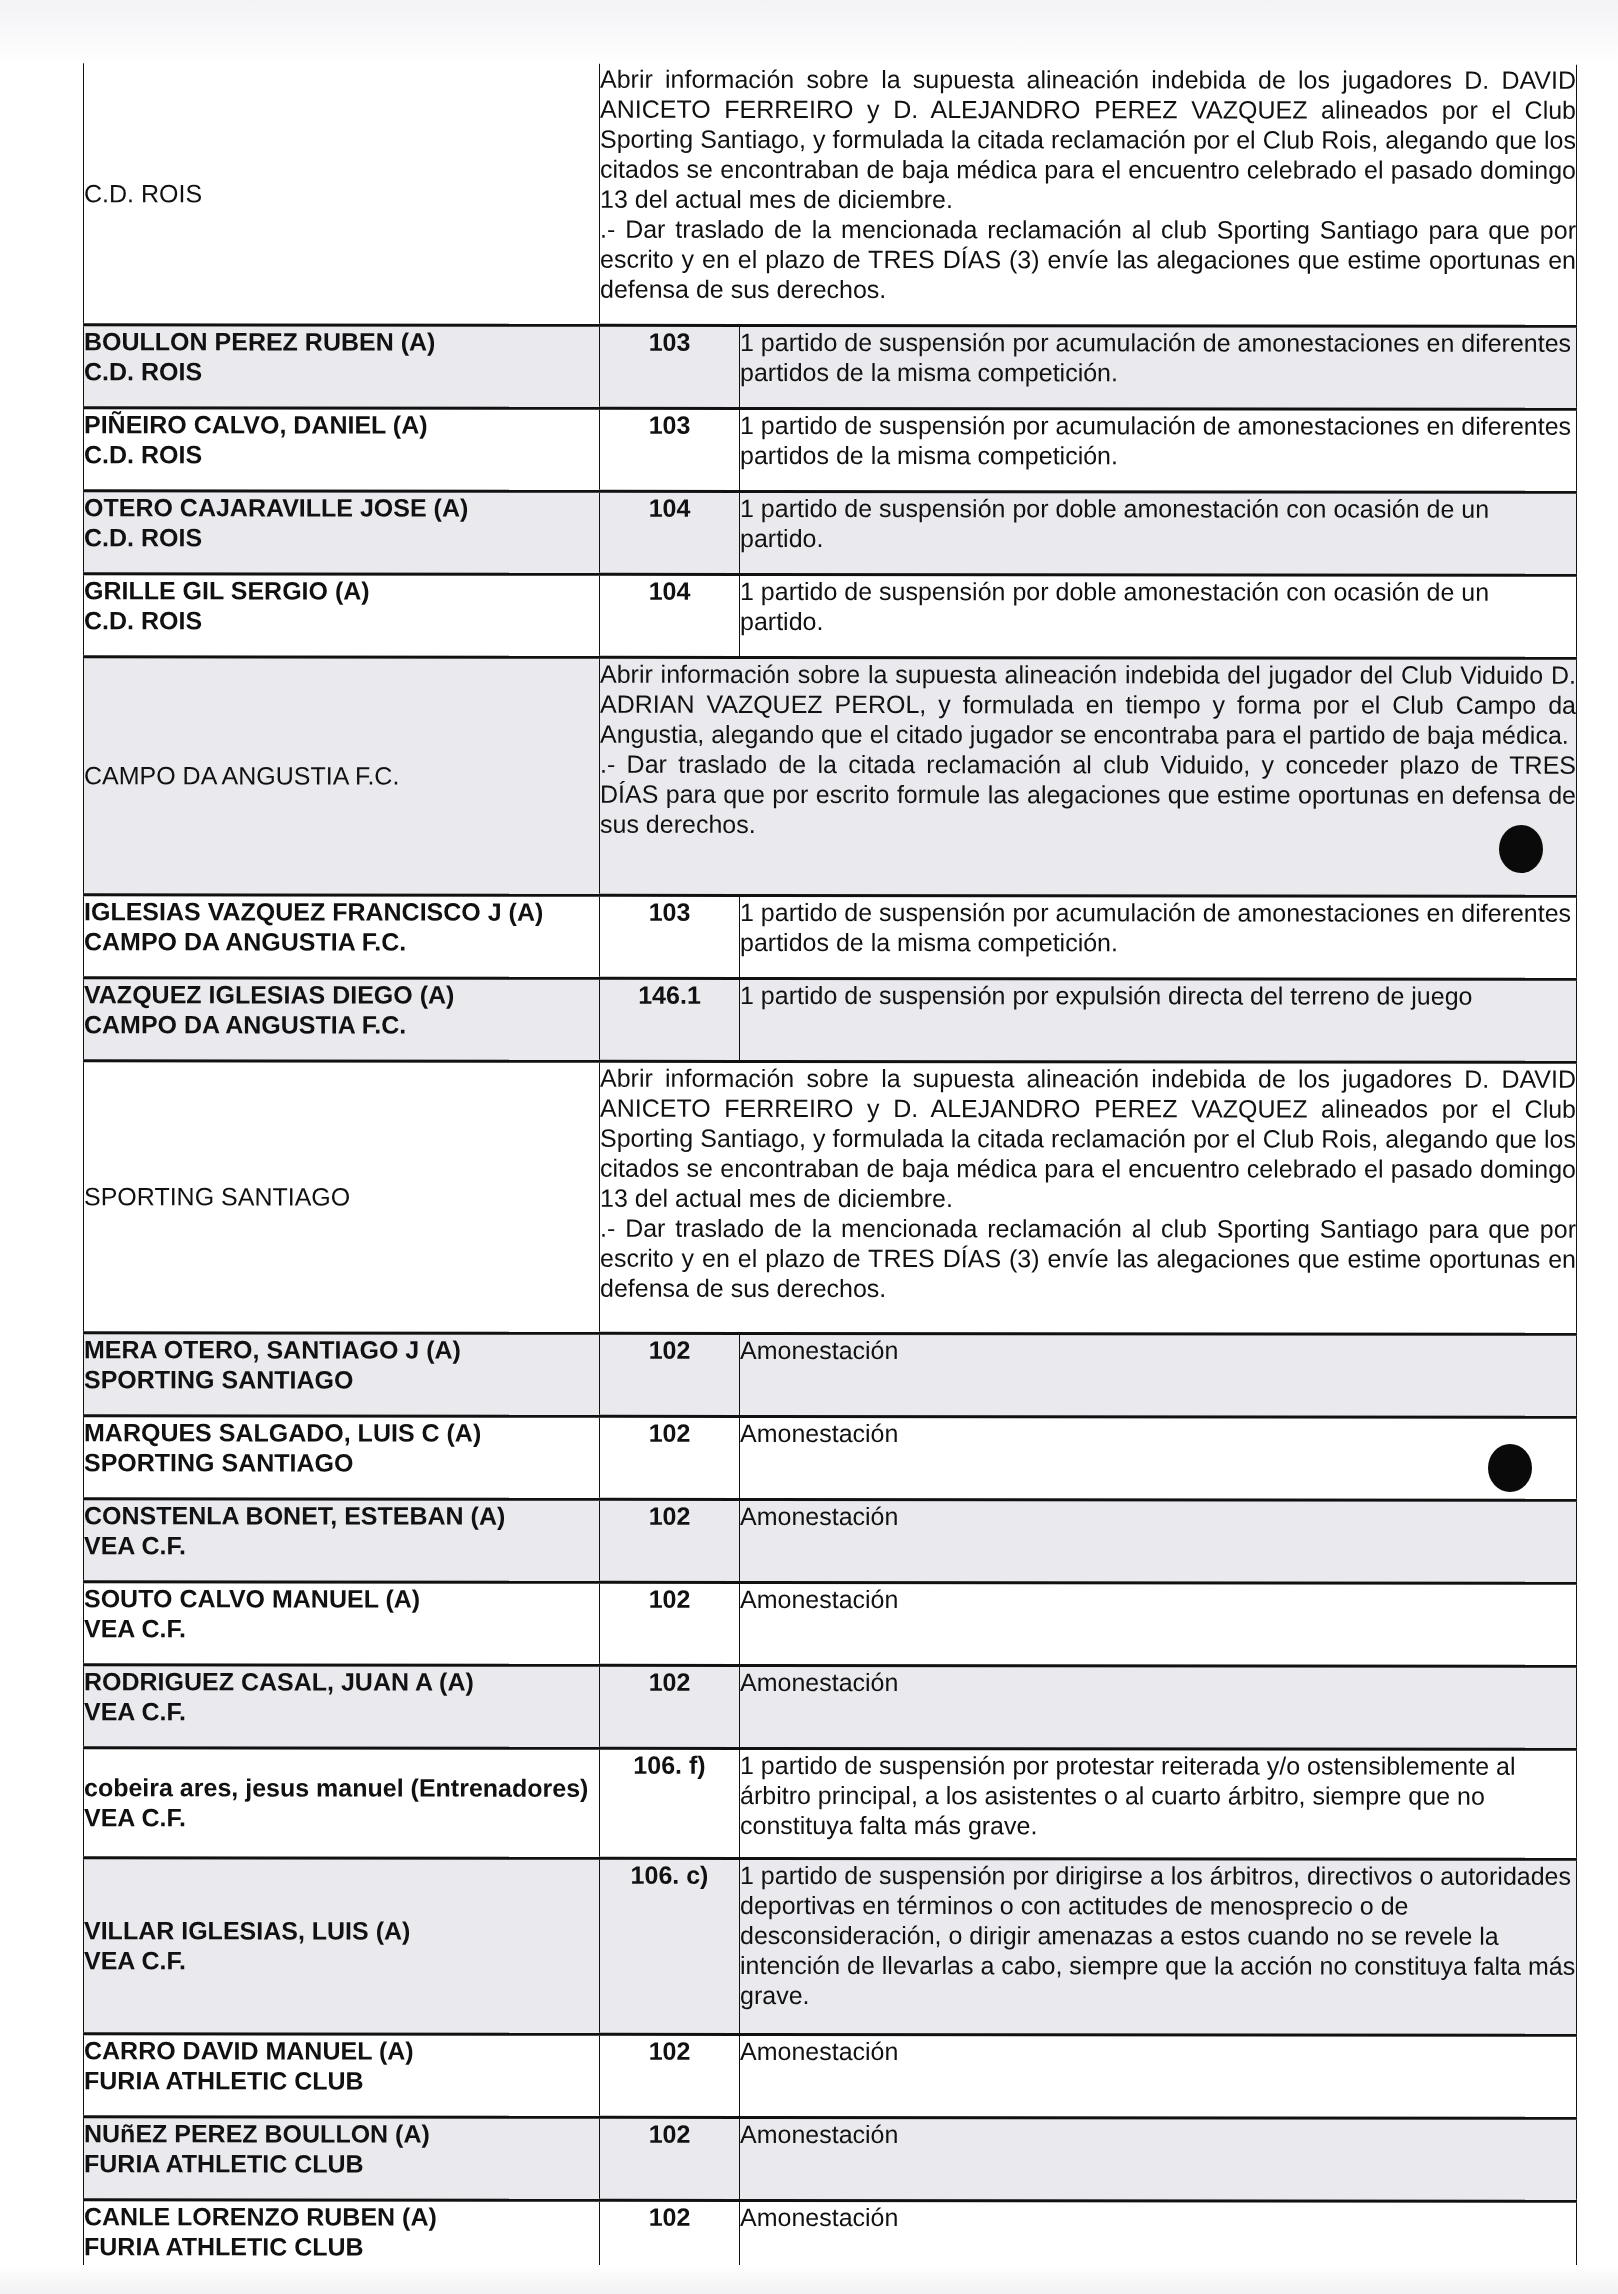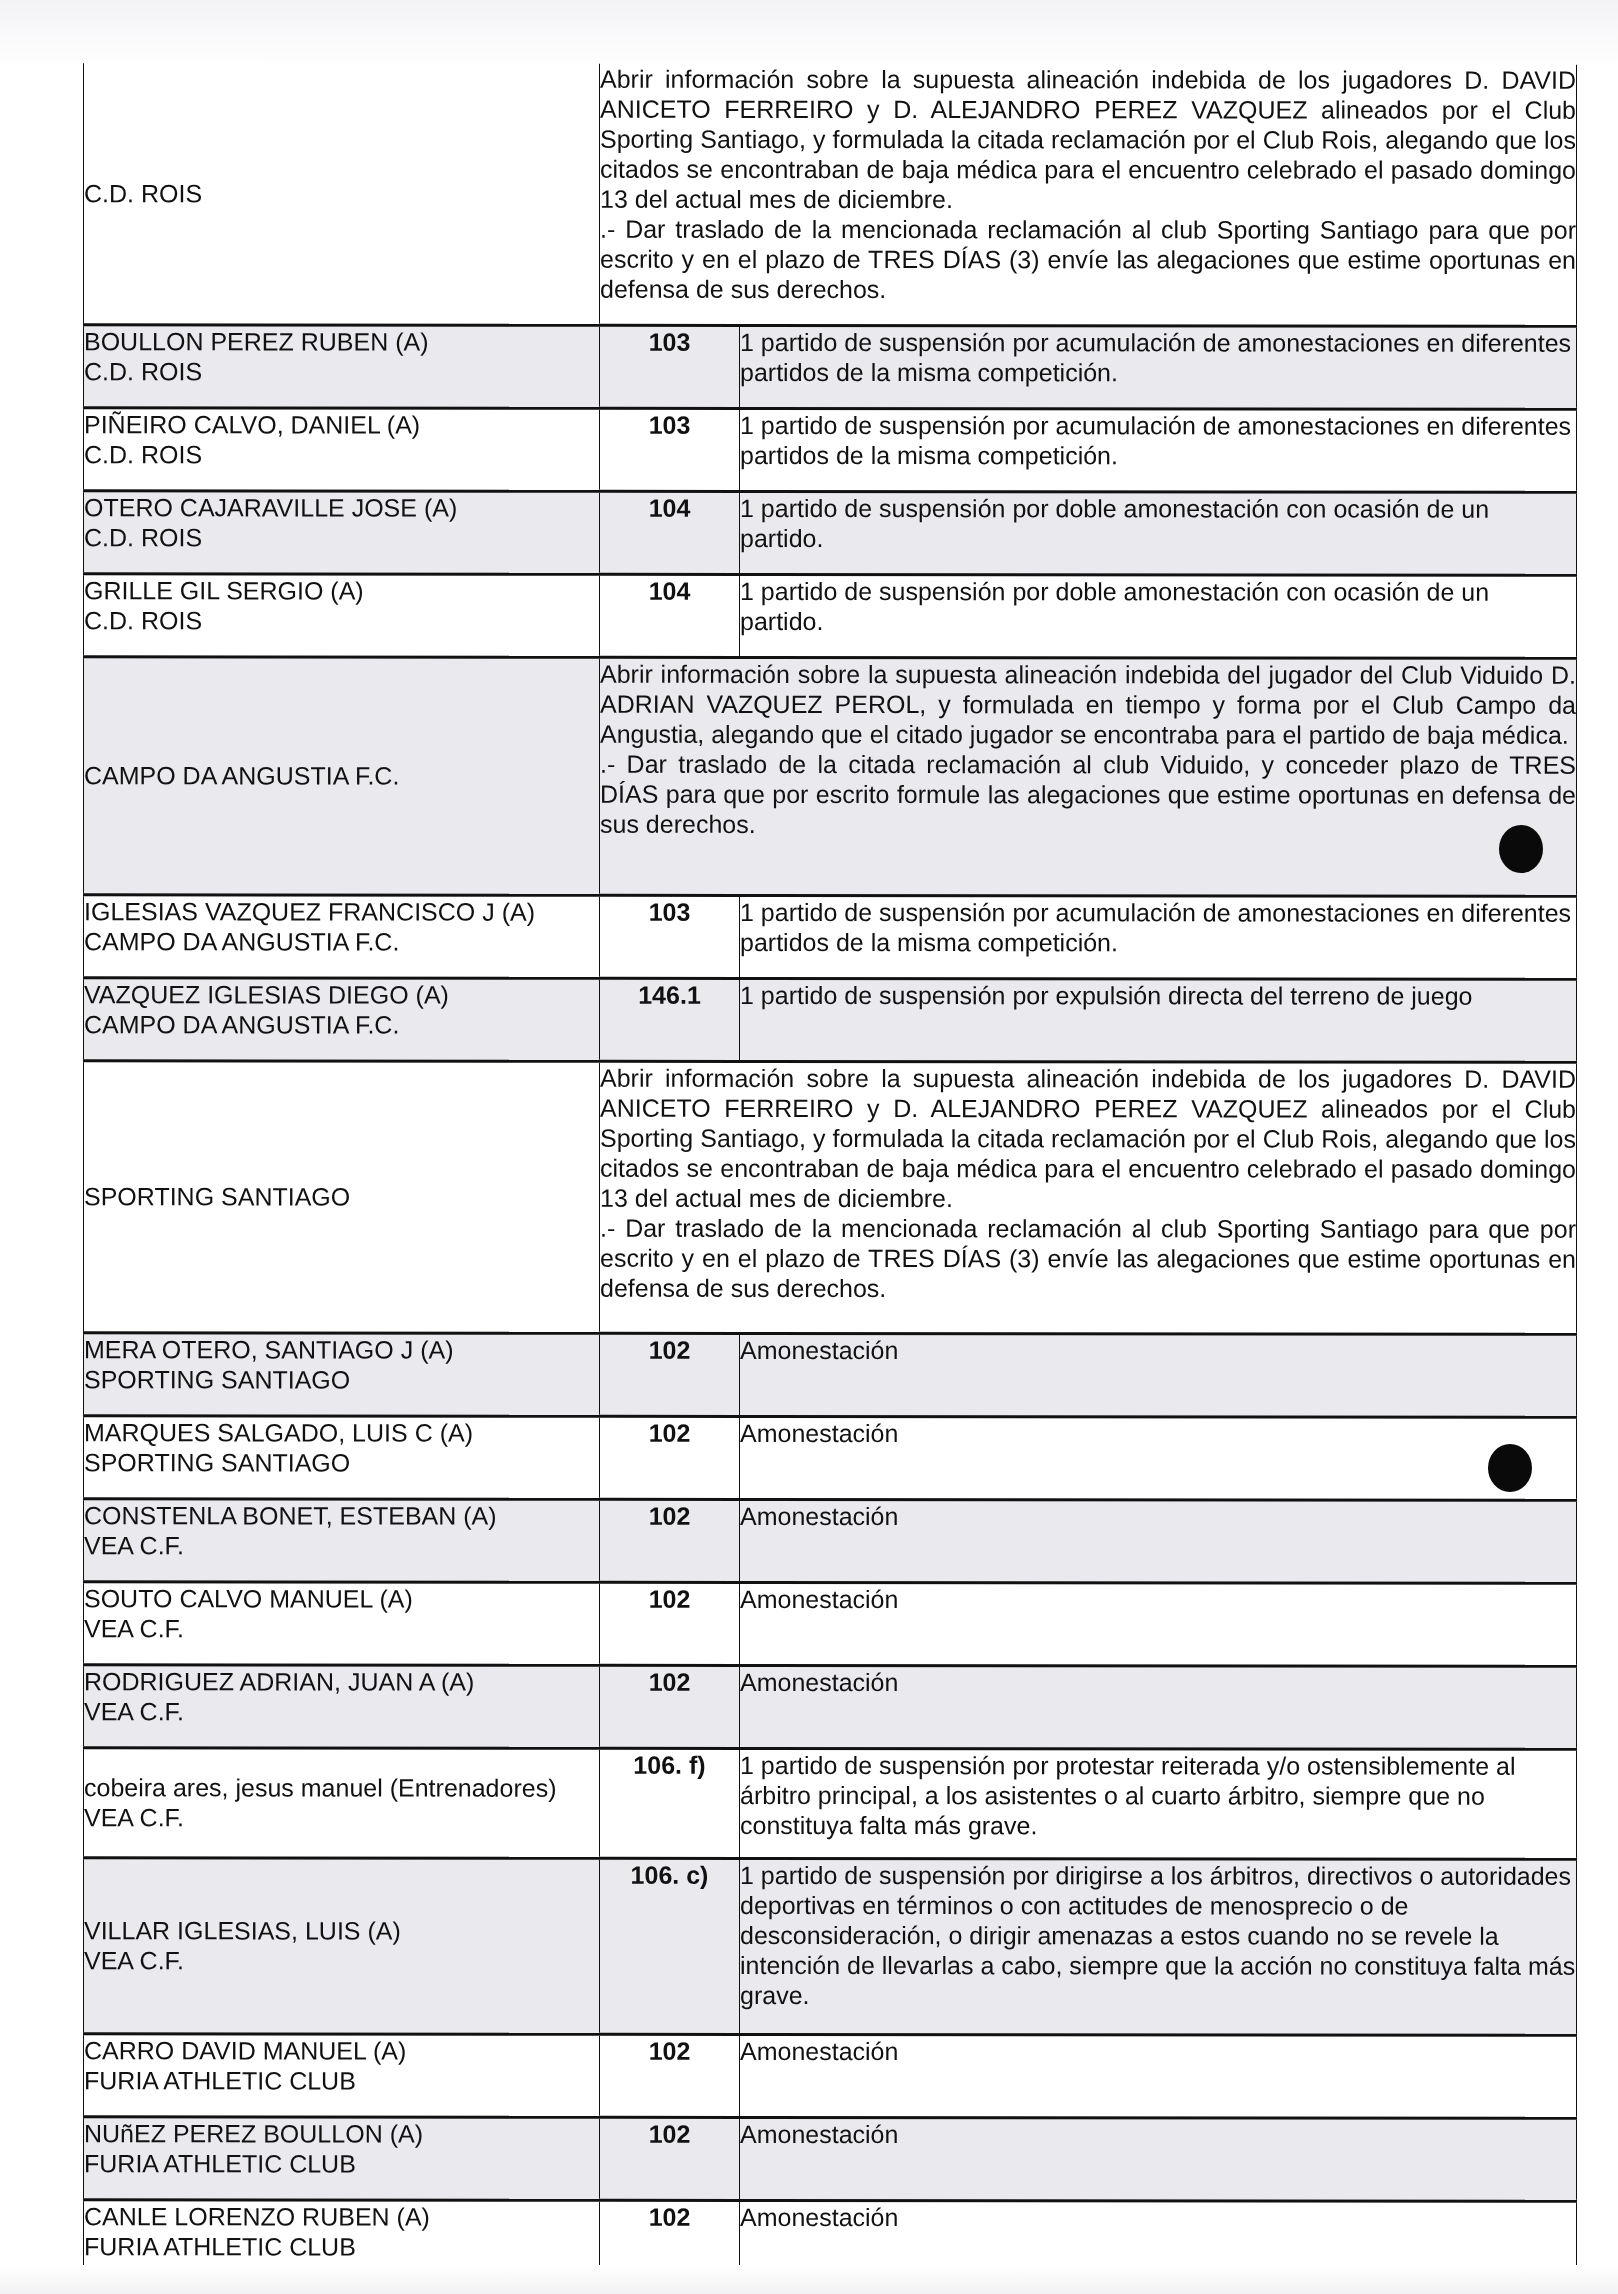--- a/index.html
+++ b/index.html
@@ -26,21 +26,21 @@
   }
   table.sanctions tr.first td { border-top: none; }
   tr.shaded td { background: #e9e9ee; }
   tr.plain td { background: #ffffff; }
   td.name-cell { padding: 7.7px 5.8px 5.8px 9.7px; }
   td.name-cell.middle { vertical-align: middle; }
   td.art-cell { text-align: center; padding-top: 7.7px; font-weight: bold; }
   td.desc-cell { padding: 9.7px 9.7px 5.8px 13.5px; }
   td.claim-cell { padding: 7.7px 7.7px 3.9px 13.5px; text-align: justify; text-align-last: left; }
   .claim-line { display: block; }
-  .line { display: block; }
+  .line { display: block; font-weight: bold; }
   .dot {
     position: absolute; width: 44px; height: 48px; border-radius: 50%; background: #0a0a0a;
   }
   .dot-1 { left: 1499px; top: 825px; }
   .dot-2 { left: 1488px; top: 1444px; }
   tr.last td { border-bottom: none; }
   .bottom-fade { position: absolute; left: 0; top: 2265px; width: 1618px; height: 29px; background: linear-gradient(#ffffff, #f2f2f4); }
 </style>
 </head>
 <body>
@@ -156,21 +156,21 @@
     <tr class="plain" style="height:83px">
       <td class="name-cell">
           <span class="line">SOUTO CALVO MANUEL (A)</span>
           <span class="line">VEA C.F.</span>
         </td>
       <td class="art-cell">102</td>
       <td class="desc-cell">Amonestación</td>
     </tr>
     <tr class="shaded" style="height:83px">
       <td class="name-cell">
-          <span class="line">RODRIGUEZ ADRIAN, JUAN A (A)</span>
+          <span class="line">RODRIGUEZ CASAL, JUAN A (A)</span>
           <span class="line">VEA C.F.</span>
         </td>
       <td class="art-cell">102</td>
       <td class="desc-cell">Amonestación</td>
     </tr>
 
     <tr class="plain" style="height:110px">
       <td class="name-cell middle">
           <span class="line">cobeira ares, jesus manuel (Entrenadores)</span>
           <span class="line">VEA C.F.</span>

